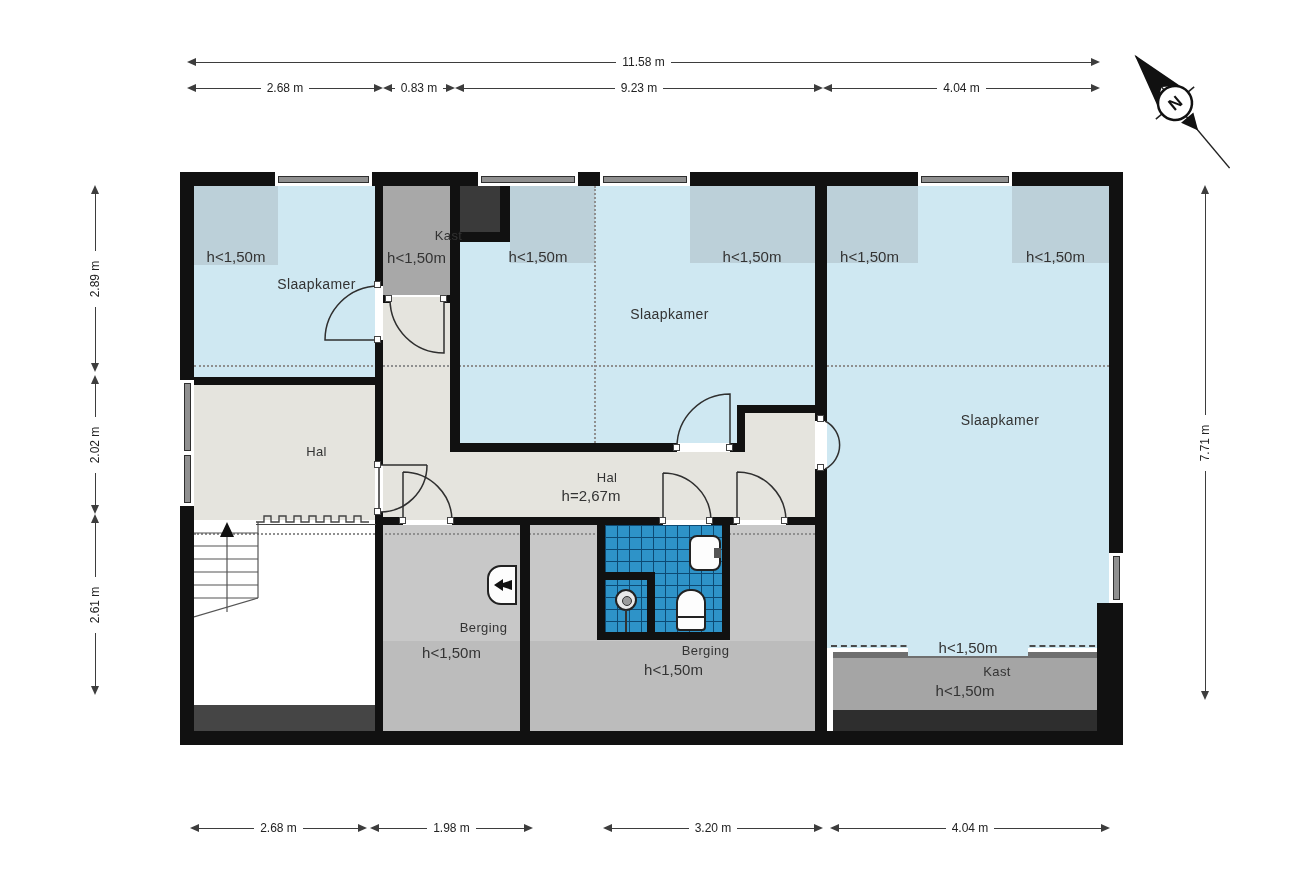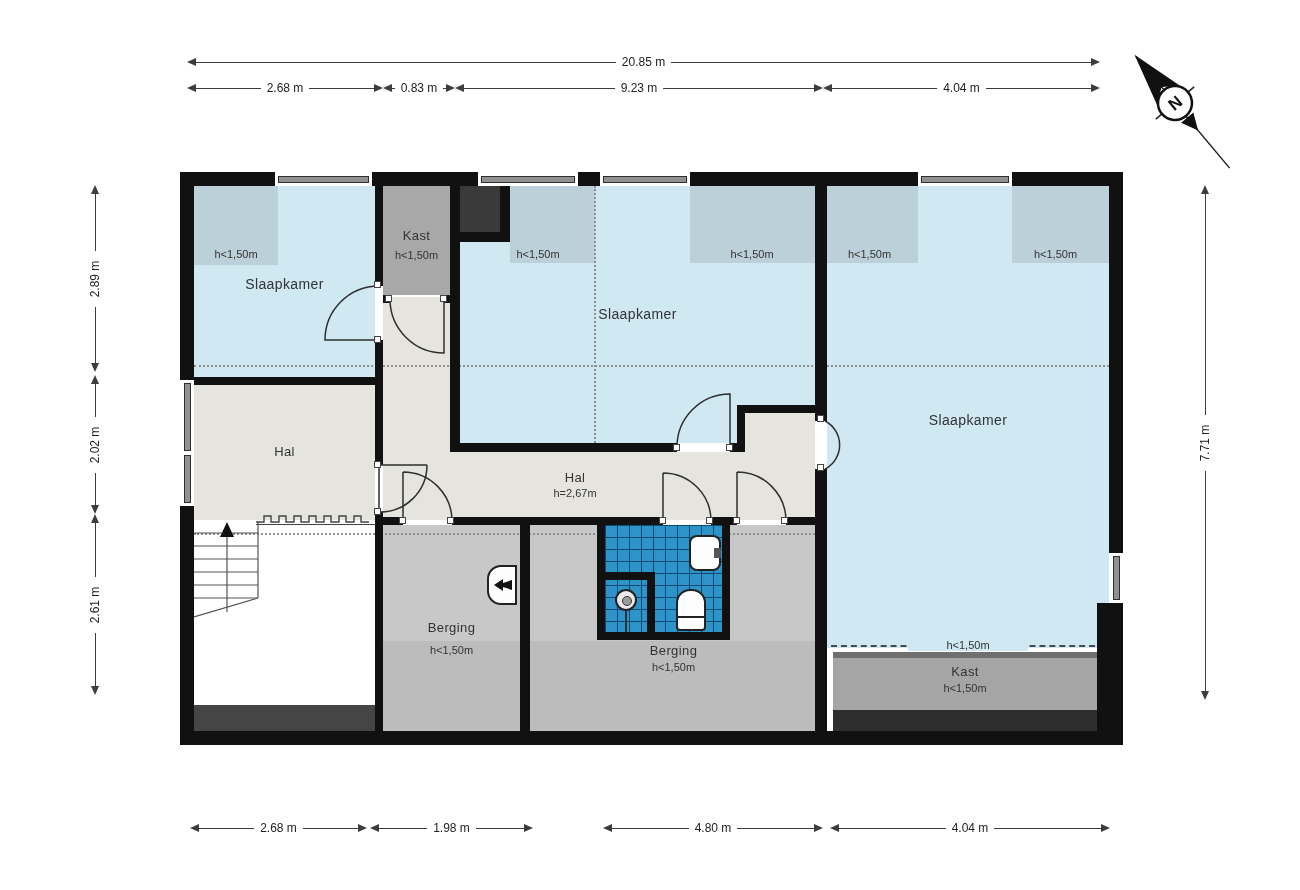--- a/index.html
+++ b/index.html
@@ -1,22 +1,22 @@
 <!DOCTYPE html>
 <html><head>
 <meta charset="utf-8">
 <style>
   html,body{margin:0;padding:0;background:#fff;}
   .canvas{position:relative;width:1300px;height:890px;background:#ffffff;overflow:hidden;
           font-family:"Liberation Sans", sans-serif;color:#333;}
   .abs{position:absolute;}
   .room{position:absolute;}
   .wall{position:absolute;background:#111111;}
-  .rlabel{position:absolute;text-align:center;font-size:14px;color:#333;letter-spacing:.4px;}
-  .rnote{position:absolute;text-align:center;font-size:11px;color:#333;}
+  .rlabel{position:absolute;text-align:center;font-size:14px;color:#333;letter-spacing:.4px;margin-left:32px;}
+  .rnote{position:absolute;text-align:center;font-size:15px;color:#333;}
   .dot-h{position:absolute;border-top:2px dotted #8f8f8f;height:0;}
   .dot-v{position:absolute;border-left:2px dotted #8f8f8f;width:0;}
   .dash-h{position:absolute;border-top:2px dashed #4a4a4a;height:0;}
   
   .winh{position:absolute;background:#fff;}
   .winh .bar{position:absolute;left:3px;right:3px;top:4px;height:5px;background:#909090;border:1px solid #2e2e2e;}
   .winv{position:absolute;background:#fff;}
   .winv .bar{position:absolute;top:3px;bottom:3px;left:4px;width:5px;background:#909090;border:1px solid #2e2e2e;}
   .winv .bar2{position:absolute;left:4px;width:5px;background:#909090;border:1px solid #2e2e2e;}
   .jamb{position:absolute;width:7px;height:7px;background:#fff;border:1px solid #444;box-sizing:border-box;}
@@ -217,35 +217,35 @@
   <div class="rnote" style="left:498px;top:248px;width:80px;">h&lt;1,50m</div>
   <div class="rnote" style="left:712px;top:248px;width:80px;">h&lt;1,50m</div>
   <div class="rlabel" style="left:460px;top:306px;width:355px;">Slaapkamer</div>
 
   <div class="rnote" style="left:827px;top:248px;width:85px;">h&lt;1,50m</div>
   <div class="rnote" style="left:1013px;top:248px;width:85px;">h&lt;1,50m</div>
   <div class="rlabel" style="left:827px;top:412px;width:282px;">Slaapkamer</div>
 
   <div class="rlabel" style="left:194px;top:444px;width:181px;font-size:13px;">Hal</div>
   <div class="rlabel" style="left:500px;top:470px;width:150px;font-size:13px;">Hal</div>
-  <div class="rnote" style="left:500px;top:487px;width:150px;">h=2,67m</div>
+  <div class="rnote" style="left:516px;top:487px;width:150px;">h=2,67m</div>
 
   <div class="rlabel" style="left:383px;top:620px;width:137px;font-size:13px;">Berging</div>
   <div class="rnote" style="left:383px;top:644px;width:137px;">h&lt;1,50m</div>
 
   <div class="rlabel" style="left:530px;top:643px;width:287px;font-size:13px;">Berging</div>
   <div class="rnote" style="left:530px;top:661px;width:287px;">h&lt;1,50m</div>
 
   <div class="rlabel" style="left:833px;top:664px;width:264px;font-size:13px;">Kast</div>
   <div class="rnote" style="left:833px;top:682px;width:264px;">h&lt;1,50m</div>
 
   <div class="dimh" style="left:187px;top:56px;width:913px;">
     <span class="ah l"></span>
       <span class="dline"></span>
-    <span class="dlabel">20.85 m</span>
+    <span class="dlabel">11.58 m</span>
     <span class="dline"></span>
       <span class="ah r"></span>
   </div>
   <div class="dimh" style="left:187px;top:82px;width:196px;">
     <span class="ah l"></span>
       <span class="dline"></span>
       <span class="dlabel">2.68 m</span>
       <span class="dline"></span>
       <span class="ah r"></span>
   </div>
@@ -281,21 +281,21 @@
   <div class="dimh" style="left:370px;top:822px;width:163px;justify-content:center;">
     <span class="ah l"></span>
       <span class="dline"></span>
       <span class="dlabel">1.98 m</span>
       <span class="dline"></span>
       <span class="ah r"></span>
   </div>
   <div class="dimh" style="left:603px;top:822px;width:220px;">
     <span class="ah l"></span>
       <span class="dline"></span>
-      <span class="dlabel">4.80 m</span>
+      <span class="dlabel">3.20 m</span>
       <span class="dline"></span>
       <span class="ah r"></span>
   </div>
   <div class="dimh" style="left:830px;top:822px;width:280px;">
     <span class="ah l"></span>
       <span class="dline"></span>
       <span class="dlabel">4.04 m</span>
       <span class="dline"></span>
       <span class="ah r"></span>
   </div>

